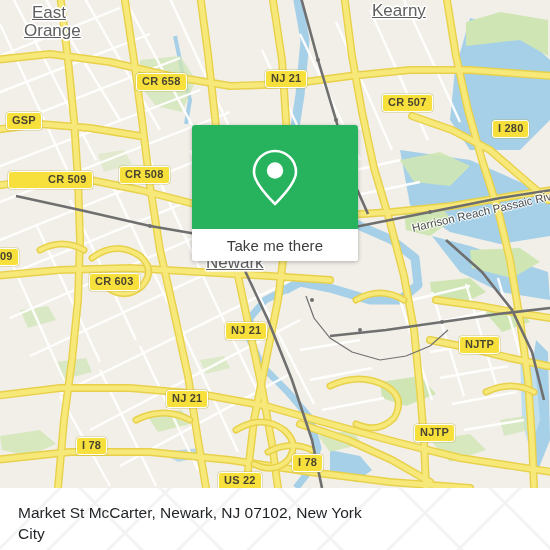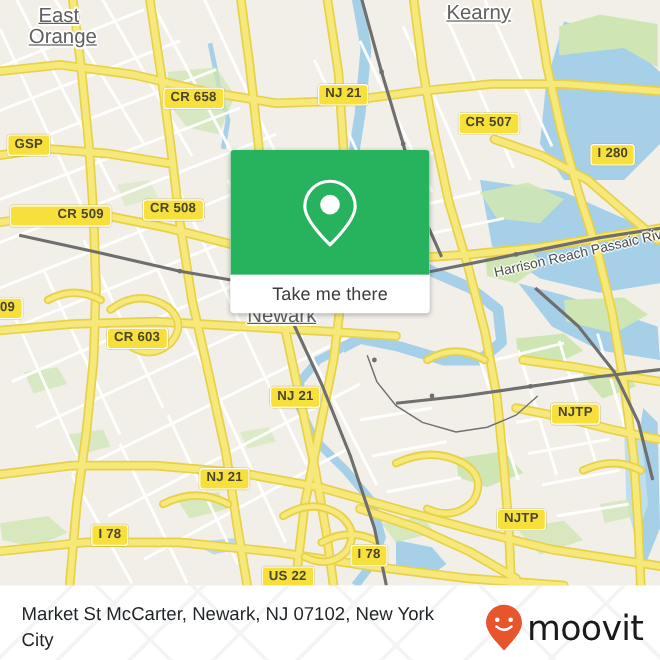--- a/index.html
+++ b/index.html
@@ -372,25 +372,16 @@
           <path d="M140,10 L240,110"></path>
         <path d="M260,10 L360,110"></path>
           <path d="M380,10 L480,110"></path>
         <path d="M470,10 L560,100"></path>
       </g>
     </svg>
 
     <div class="footer-inner">
       <div class="footer-title">Market St McCarter, Newark, NJ 07102, New York City</div>
 
-      <div class="brand">
-        <svg width="32" height="40" viewBox="0 0 32 40">
-          <path d="M16 1 C7.7 1 1 7.7 1 16 C1 24 10.5 33 16 39 C21.5 33 31 24 31 16 C31 7.7 24.3 1 16 1 Z" fill="#e8552d"></path>
-          <circle cx="10.4" cy="13.4" r="1.9" fill="#ffffff"></circle>
-          <circle cx="21.6" cy="13.4" r="1.9" fill="#ffffff"></circle>
-          <path d="M9.8 19.2 Q16 24.6 22.2 19.2" stroke="#ffffff" stroke-width="2.1" fill="none" stroke-linecap="round"></path>
-        </svg>
-        <span class="brand-word">moovit</span>
-      </div>
     </div>
   </div>
 
 </div>
 
 </body></html>

